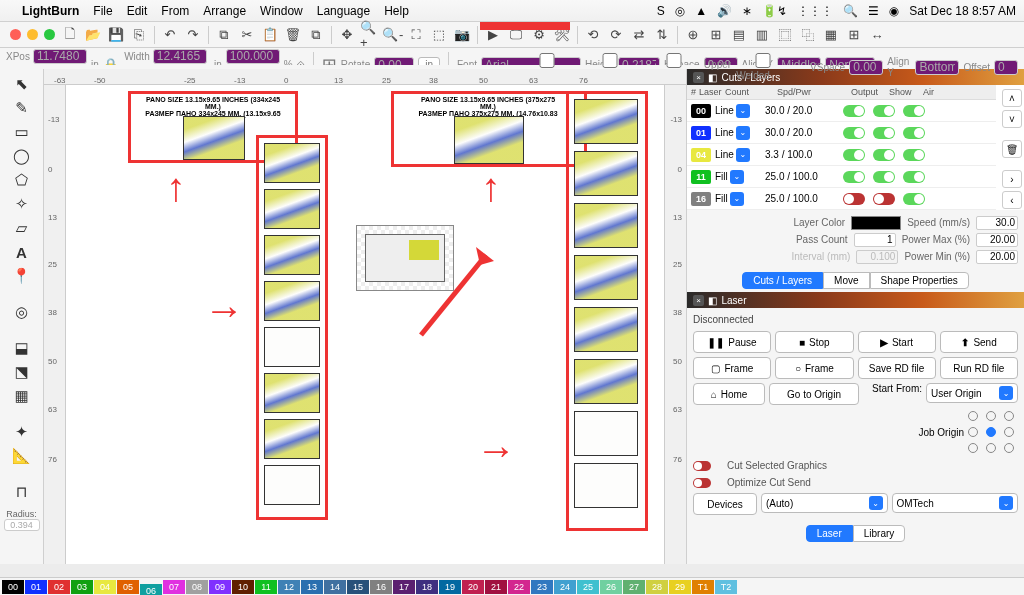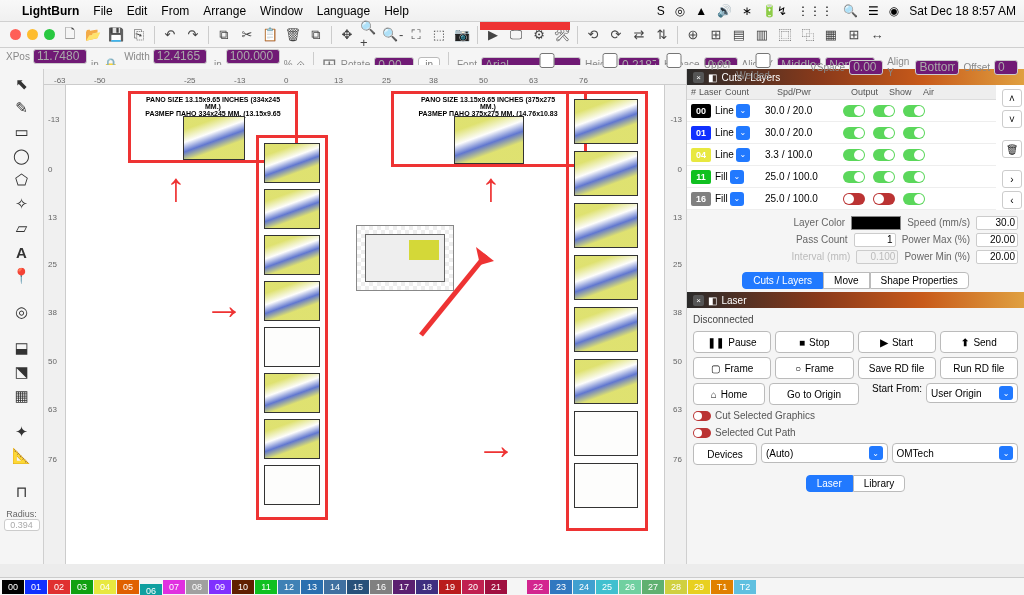--- a/index.html
+++ b/index.html
@@ -87,21 +87,21 @@
 
 .tab-row { display: flex; justify-content: center; gap: 0; padding: 3px 0; background: #f5f5f5; }
 .tab { padding: 2px 10px; font-size: 10px; border: 1px solid #bbb; background: #fff; }
 .tab.active { background: #2179ff; color: #fff; border-color: #2179ff; }
 .tab:first-child { border-radius: 4px 0 0 4px; } .tab:last-child { border-radius: 0 4px 4px 0; }
 
 .laser { background: #f5f5f5; padding: 4px 6px; display: flex; flex-direction: column; gap: 4px; }
 .laser .status { font-size: 10px; color: #444; padding: 2px 0; }
 .btn-row { display: flex; gap: 4px; }
 .wbtn { flex: 1; height: 22px; background: #fff; border: 1px solid #bbb; border-radius: 4px; font-size: 10px; display: flex; align-items: center; justify-content: center; gap: 4px; }
-.laser .opt { display: flex; align-items: center; gap: 4px; font-size: 10px; color: #555; padding: 1px 0; }
+.laser .opt { display: flex; align-items: center; gap: 16px; font-size: 10px; color: #555; padding: 1px 0; }
 .laser .opt .tg { width: 18px; height: 10px; border-radius: 5px; background: #b33; position: relative; }
 .laser .opt .tg::after { content: ''; position: absolute; width: 8px; height: 8px; background: #fff; border-radius: 50%; top: 1px; left: 1px; }
 .sel { height: 20px; background: #fff; border: 1px solid #bbb; border-radius: 4px; font-size: 10px; padding: 0 4px; display: flex; align-items: center; justify-content: space-between; }
 .sel .chev { width: 14px; height: 14px; background: #2179ff; border-radius: 3px; color: #fff; font-size: 8px; display: flex; align-items: center; justify-content: center; }
 
 .origin-grid { display: grid; grid-template-columns: repeat(3, 12px); gap: 6px; }
 .origin-grid span { width: 10px; height: 10px; border: 1px solid #888; border-radius: 50%; }
 .origin-grid span.sel { background: #2179ff; border-color: #2179ff; }
 
 
@@ -529,27 +529,41 @@
       <div class="btn-row">
         <span class="wbtn" style="flex:0 0 72px">⌂ <span>Home</span></span>
         <span class="wbtn" style="flex:0 0 90px">Go to Origin</span>
         <span style="flex:1"></span>
         <span class="lbl">Start From:</span>
         <span class="sel" style="flex:0 0 92px">
             <span>User Origin</span>
             <span class="chev">⌄</span>
           </span>
       </div>
+      <div class="btn-row" style="align-items:center; justify-content:flex-end; padding:2px 2px;">
+        <span class="lbl">Job Origin</span>
+        <span class="origin-grid">
+          <span></span>
+            <span></span>
+            <span></span>
+          <span></span>
+            <span class="sel"></span>
+            <span></span>
+          <span></span>
+            <span></span>
+            <span></span>
+        </span>
+      </div>
       <div class="opt">
           <span class="tg"></span>
           <span>Cut Selected Graphics</span>
         </div>
       <div class="opt">
           <span class="tg"></span>
-          <span>Selected Cut Path</span>
+          <span>Optimize Cut Send</span>
         <span style="margin-left:auto;"></span>
       </div>
       <div class="btn-row">
         <span class="wbtn" style="flex:0 0 64px">Devices</span>
         <span class="sel" style="flex:1">
             <span>(Auto)</span>
             <span class="chev">⌄</span>
           </span>
         <span class="sel" style="flex:1">
             <span>OMTech</span>
@@ -577,24 +591,24 @@
     <span class="sw2" style="background: rgb(128, 48, 255);">09</span>
     <span class="sw2" style="background: rgb(96, 32, 0);">10</span>
     <span class="sw2" style="background: rgb(16, 192, 32);">11</span>
     <span class="sw2" style="background: rgb(63, 129, 181);">12</span>
     <span class="sw2" style="background: rgb(42, 111, 175);">13</span>
     <span class="sw2" style="background: rgb(64, 112, 160);">14</span>
     <span class="sw2" style="background: rgb(39, 81, 122);">15</span>
     <span class="sw2" style="background: rgb(128, 128, 128);">16</span>
     <span class="sw2" style="background: rgb(91, 31, 112);">17</span>
     <span class="sw2" style="background: rgb(63, 47, 128);">18</span>
-    <span class="sw2" style="background: #b91c1c;">19</span>
+    <span class="sw2" style="background: #0369a1;">19</span>
     <span class="sw2" style="background: rgb(192, 32, 80);">20</span>
     <span class="sw2" style="background: rgb(160, 16, 64);">21</span>
-    <span class="sw2" style="background: rgb(211, 38, 143); margin-left: 19px;">22</span>
+    <span class="sw2" style="background: rgb(211, 38, 143);">22</span>
     <span class="sw2" style="background: rgb(48, 120, 192);">23</span>
     <span class="sw2" style="background: rgb(64, 160, 208);">24</span>
     <span class="sw2" style="background: rgb(64, 192, 207);">25</span>
     <span class="sw2" style="background: rgb(112, 208, 160);">26</span>
     <span class="sw2" style="background: rgb(96, 176, 112);">27</span>
     <span class="sw2" style="background: rgb(208, 208, 64);">28</span>
     <span class="sw2" style="background: rgb(232, 208, 32);">29</span>
     <span class="sw2" style="background: rgb(224, 128, 0);">T1</span>
     <span class="sw2" style="background: rgb(96, 192, 224);">T2</span>
   </div>

